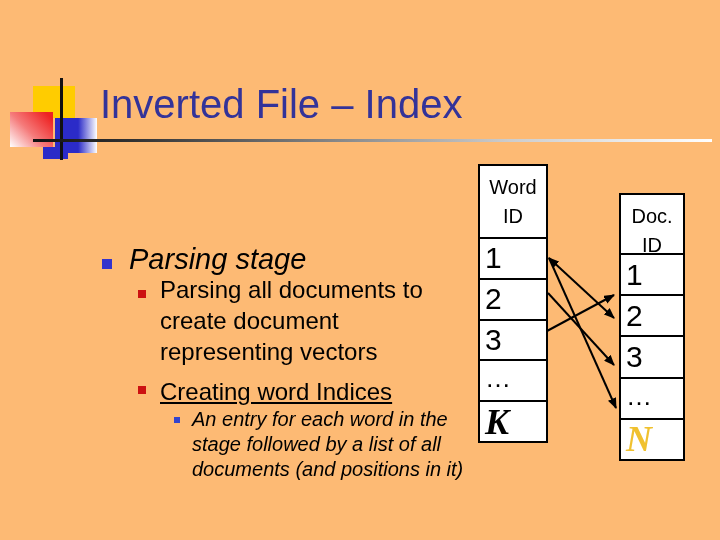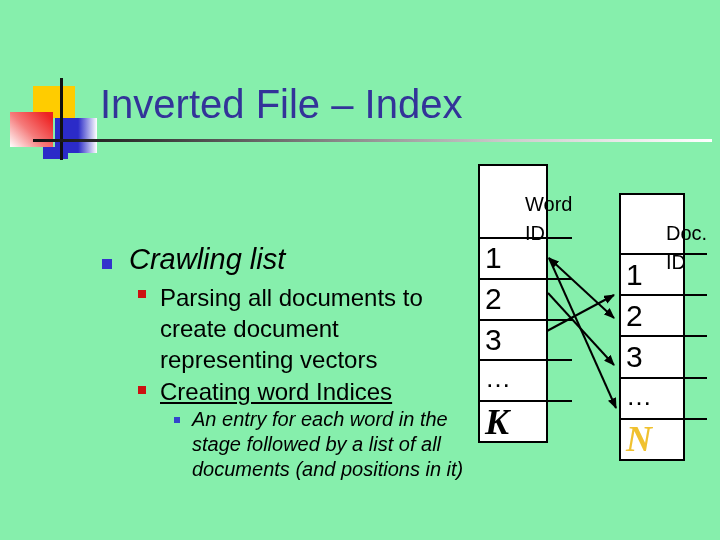--- a/index.html
+++ b/index.html
@@ -1,17 +1,17 @@
 <!DOCTYPE html>
 <html><head>
 <meta charset="utf-8">
 <style>
   html,body{margin:0;padding:0;background:#888;}
   .slide{
-    position:relative;width:720px;height:540px;background:#86efac;
+    position:relative;width:720px;height:540px;background:#fdba74;
     overflow:hidden;font-family:"Liberation Sans",sans-serif;color:#000;
   }
   
   .logo-yellow{position:absolute;left:33px;top:86px;width:42px;height:32px;
     background:#FFCC00;}
   .logo-red{position:absolute;left:10px;top:112px;width:43px;height:35px;
     background:linear-gradient(225deg,#EE2222 10%,#f57a7a 55%,#ffffff 100%);}
   .logo-blue{position:absolute;left:55px;top:118px;width:42px;height:35px;
     background:linear-gradient(90deg,#2B2BC8 55%,#ffffff 100%);}
   .logo-blue-small{position:absolute;left:43px;top:147px;width:25px;height:12px;
@@ -24,33 +24,33 @@
   .title{position:absolute;left:100px;top:84px;font-size:40px;line-height:1;
     color:#333399;white-space:nowrap;}
   
   .sq{position:absolute;}
   .sq.l1{left:102px;top:259px;width:10px;height:10px;background:#3333CC;}
   .sq.l2a{left:138px;top:290px;width:8px;height:8px;background:#CC1111;}
   .sq.l2b{left:138px;top:386px;width:8px;height:8px;background:#CC1111;}
   .sq.l3{left:174px;top:417px;width:6px;height:6px;background:#3344CC;}
   .t-l1{position:absolute;left:129px;top:245px;font-size:29px;line-height:1;
     font-style:italic;white-space:nowrap;}
-  .t-l2a{position:absolute;left:160px;top:282px;font-size:24px;line-height:31px;}
+  .t-l2a{position:absolute;left:160px;top:274px;font-size:24px;line-height:31px;}
   .t-l2b{position:absolute;left:160px;top:376px;font-size:24px;line-height:31px;
     white-space:nowrap;text-decoration:underline;}
   .t-l3{position:absolute;left:192px;top:407px;font-size:20px;line-height:25px;font-style:italic;}
   .t-l2a div,.t-l3 div{white-space:nowrap;}
   
   .dtable{position:absolute;border:2px solid #000;box-sizing:border-box;
     display:grid;background:#fff;}
   .word-table{left:478px;top:164px;width:70px;height:279px;
     grid-template-rows:71px repeat(5,1fr);}
   .doc-table{left:619px;top:193px;width:66px;height:268px;
     grid-template-rows:58px repeat(5,1fr);}
-  .thead{text-align:left;font-size:20px;line-height:29px;padding-top:24px;margin-left:45px;}
+  .thead{text-align:center;font-size:20px;line-height:29px;padding-top:7px;}
   .cell{border-top:2px solid #000;font-size:30px;display:flex;
     align-items:center;padding-left:5px;line-height:1;}
   .cell.dots{font-size:26px;letter-spacing:2px;align-items:flex-end;
     padding-bottom:9px;}
   .cell.var{font-family:"Liberation Serif",serif;font-weight:bold;
     font-style:italic;font-size:36px;}
   .cell.var-gold{color:#F0C12F;}
   
   #connector-svg{position:absolute;left:0;top:0;width:720px;height:540px;
     pointer-events:none;}
@@ -63,21 +63,21 @@
   <div class="logo-yellow"></div>
   <div class="logo-red"></div>
   <div class="logo-blue"></div>
   <div class="logo-blue-small"></div>
   <div class="logo-vline"></div>
   <div class="title-rule"></div>
 
   <div class="title">Inverted File – Index</div>
 
   <div class="sq l1"></div>
-  <div class="t-l1">Crawling list</div>
+  <div class="t-l1">Parsing stage</div>
 
   <div class="sq l2a"></div>
   <div class="t-l2a">
     <div>Parsing all documents to</div>
     <div>create document</div>
     <div>representing vectors</div>
   </div>
 
   <div class="sq l2b"></div>
   <div class="t-l2b">Creating word Indices</div>

